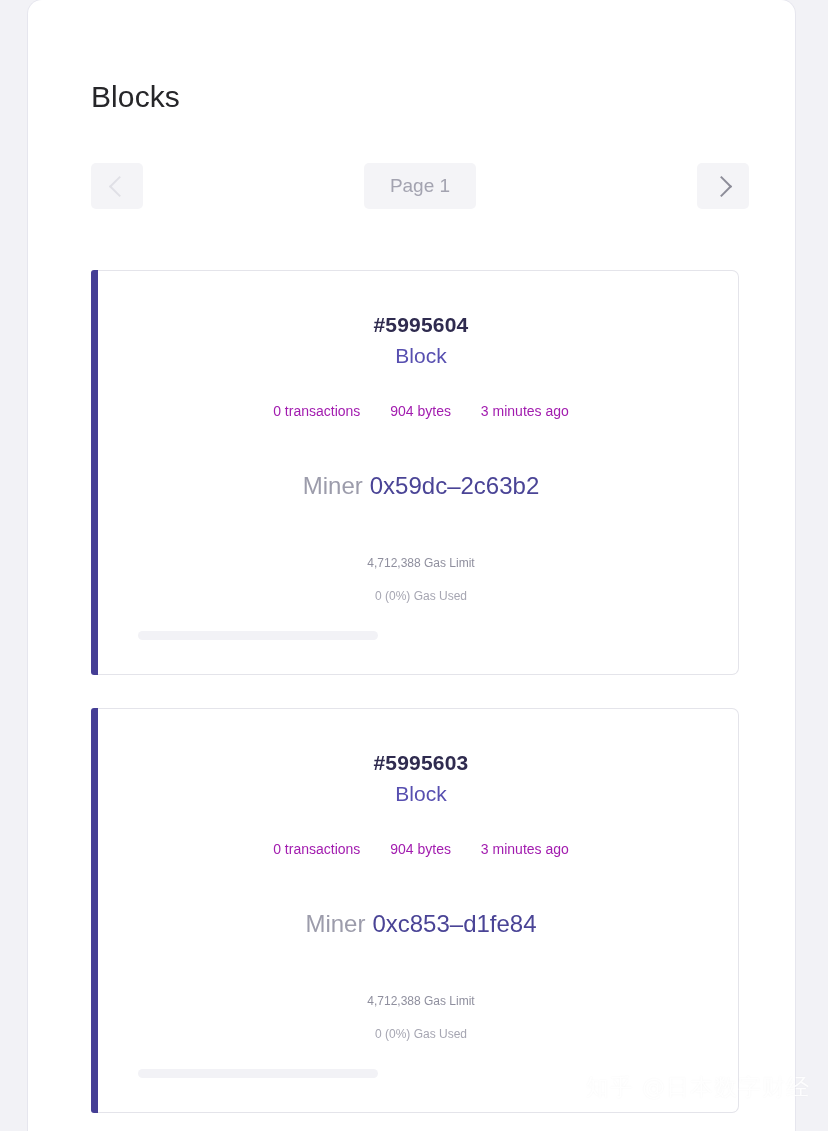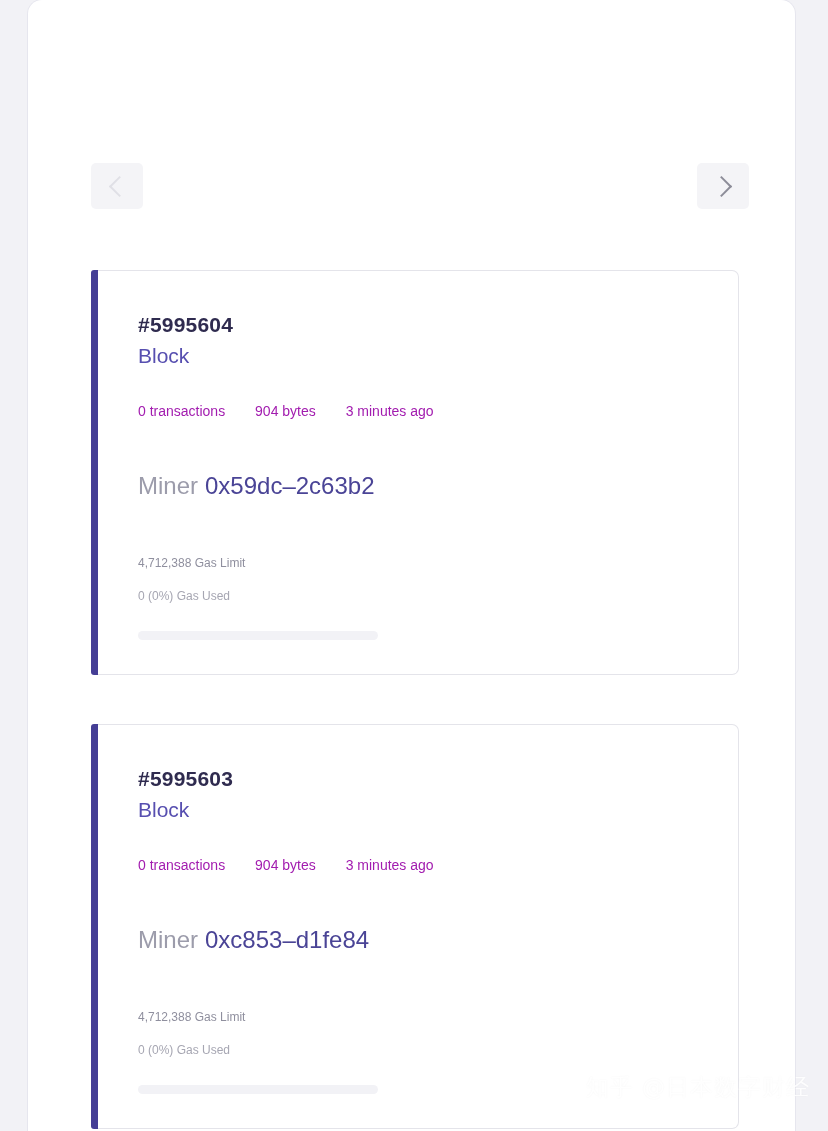--- a/index.html
+++ b/index.html
@@ -111,21 +111,22 @@
 
   .block-card {
     position: relative;
     box-sizing: border-box;
     background: #ffffff;
     border: 1px solid #e4e4ea;
     border-left: none;
     border-radius: 0 7px 7px 0;
     margin-left: 7px;
     padding: 40px 34px 34px 40px;
-    margin-bottom: 49px;
+    margin-bottom: 33px;
+    text-align: center;
   }
   .block-card::before {
     content: "";
     position: absolute;
     left: -7px;
     top: -1px;
     bottom: -1px;
     width: 7px;
     background: #453e95;
     border-radius: 3px 0 0 3px;
@@ -208,25 +209,27 @@
     pointer-events: none;
     z-index: 50;
     margin-top: 19px;
   }
 </style>
 </head>
 <body>
 
 <div class="app-shell">
 
+  <h1 class="page-title">Blocks</h1>
 
   <div class="pager">
     <button class="pager-btn prev">
       <span class="chev left"></span>
     </button>
+    <button class="pager-page">Page 1</button>
     <button class="pager-btn next">
       <span class="chev right"></span>
     </button>
   </div>
 
   <div class="block-list">
 
     <div class="block-card">
       <div class="block-number">#5995604</div>
       <div class="block-kind">Block</div>

